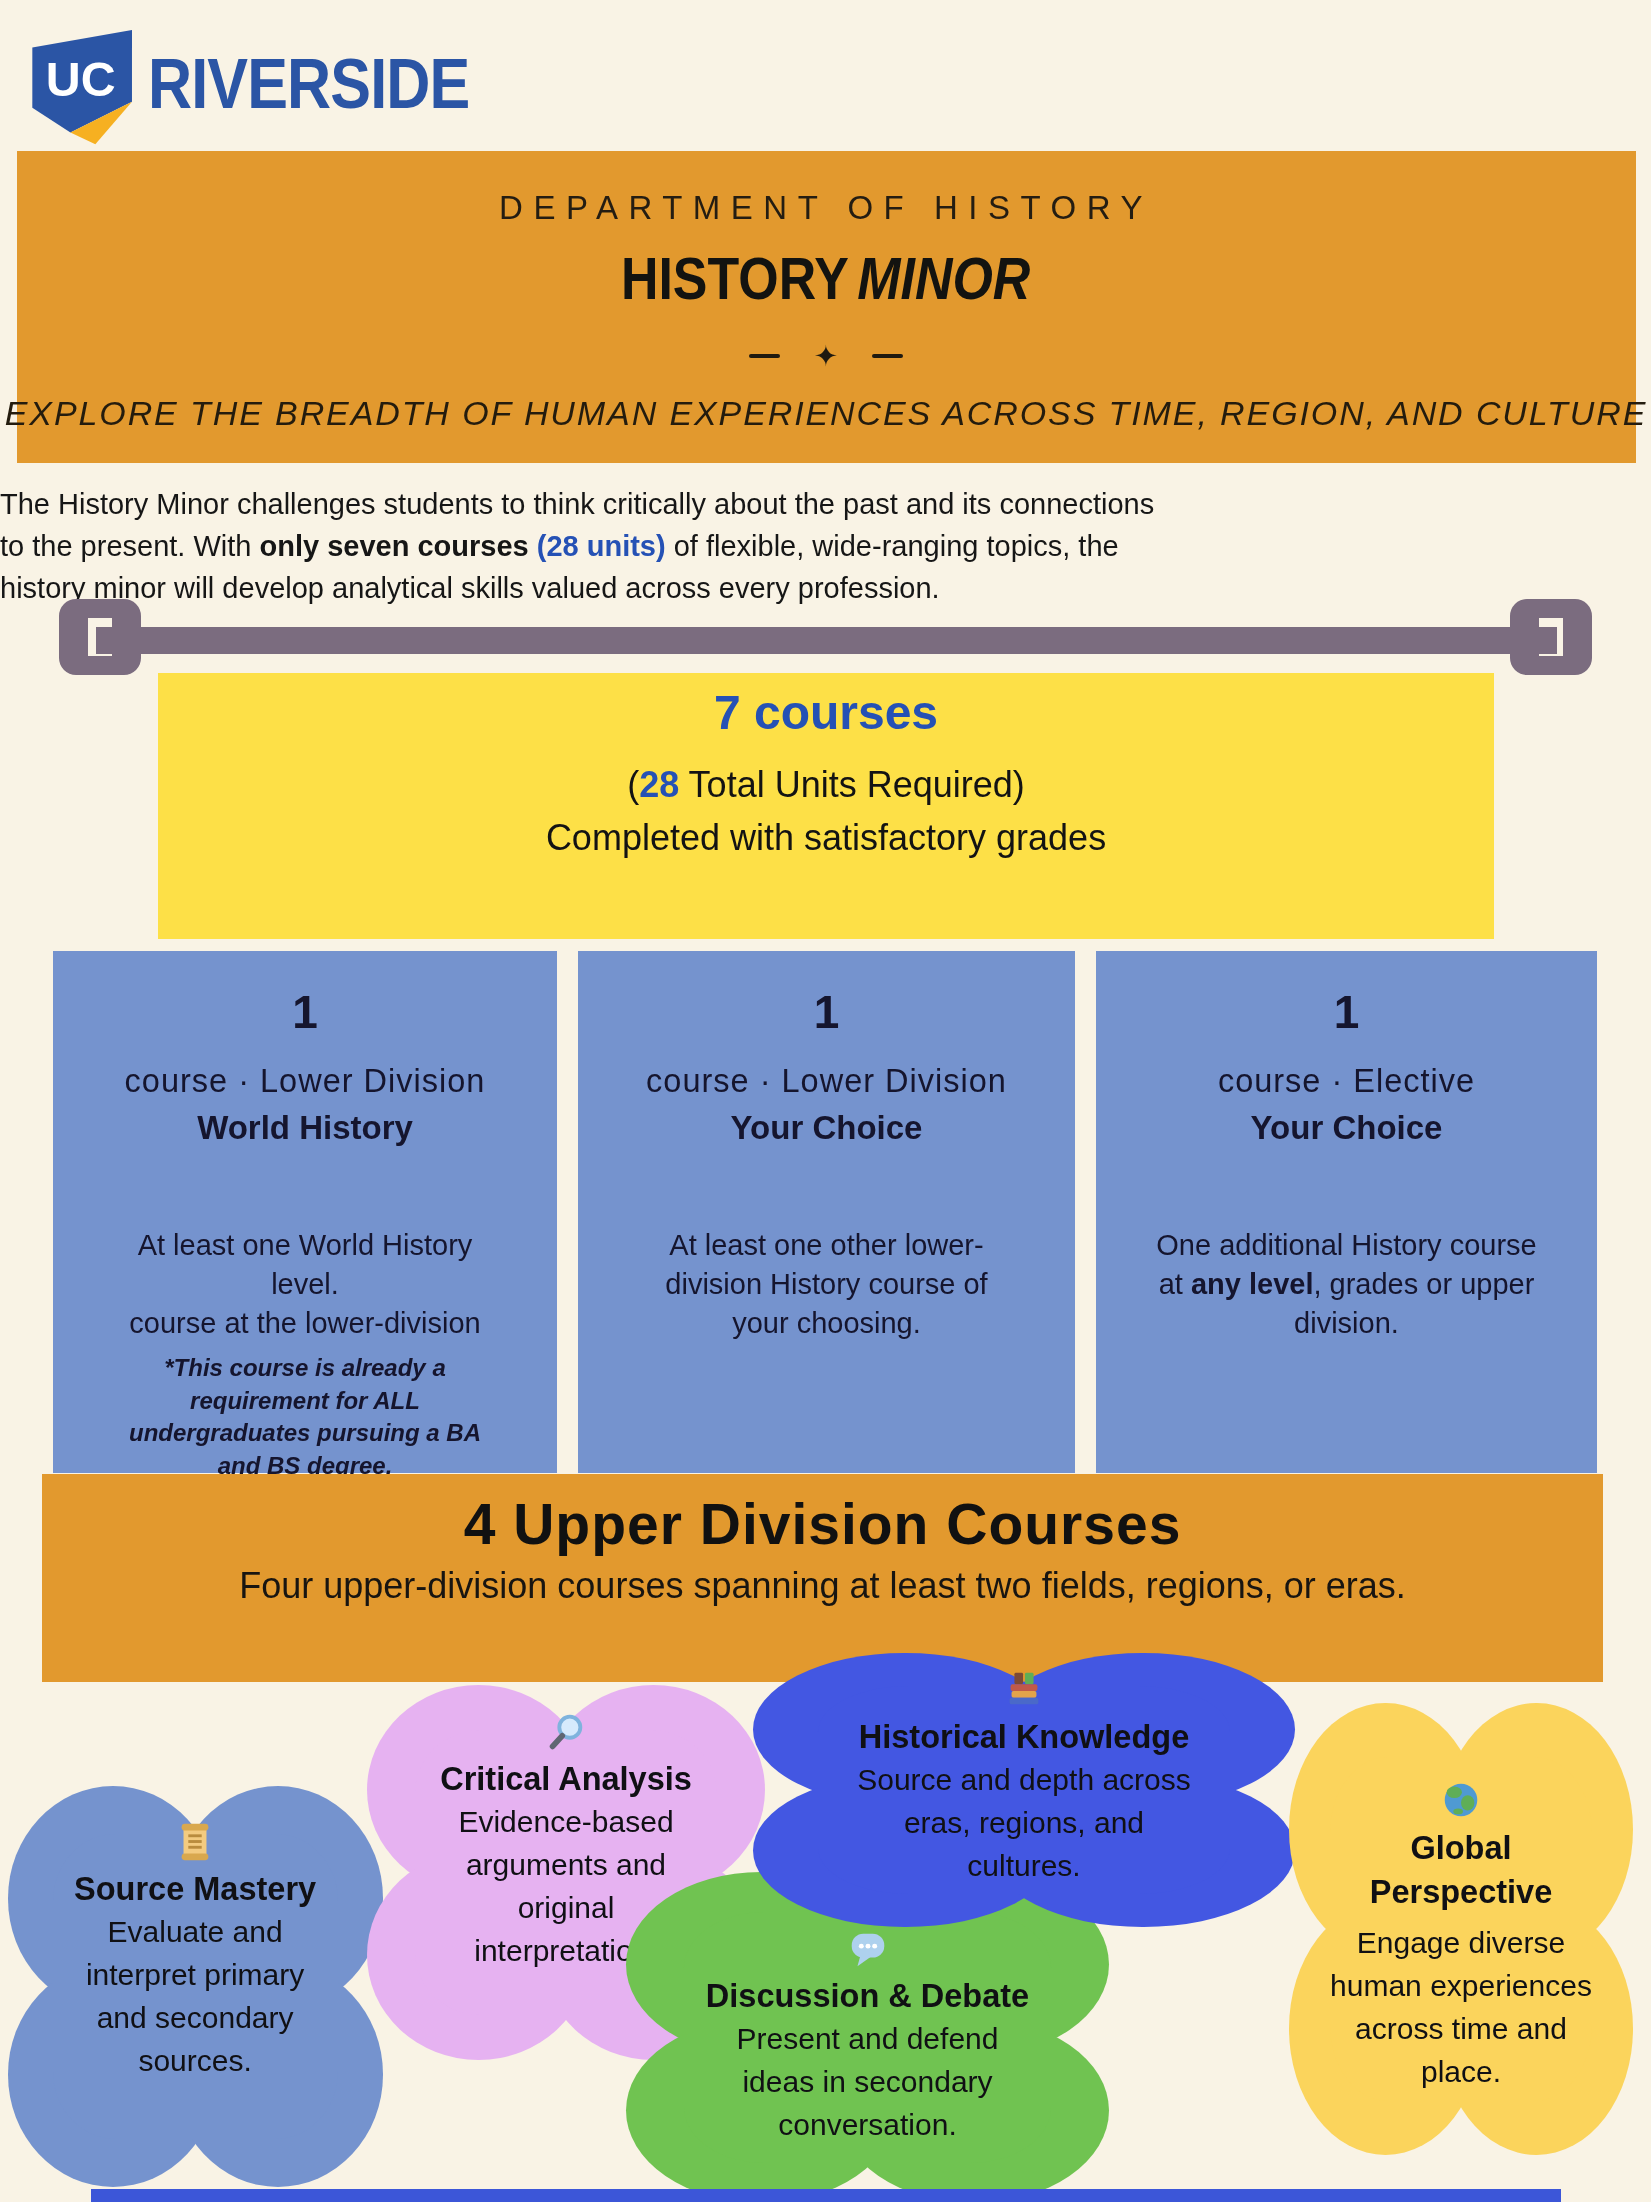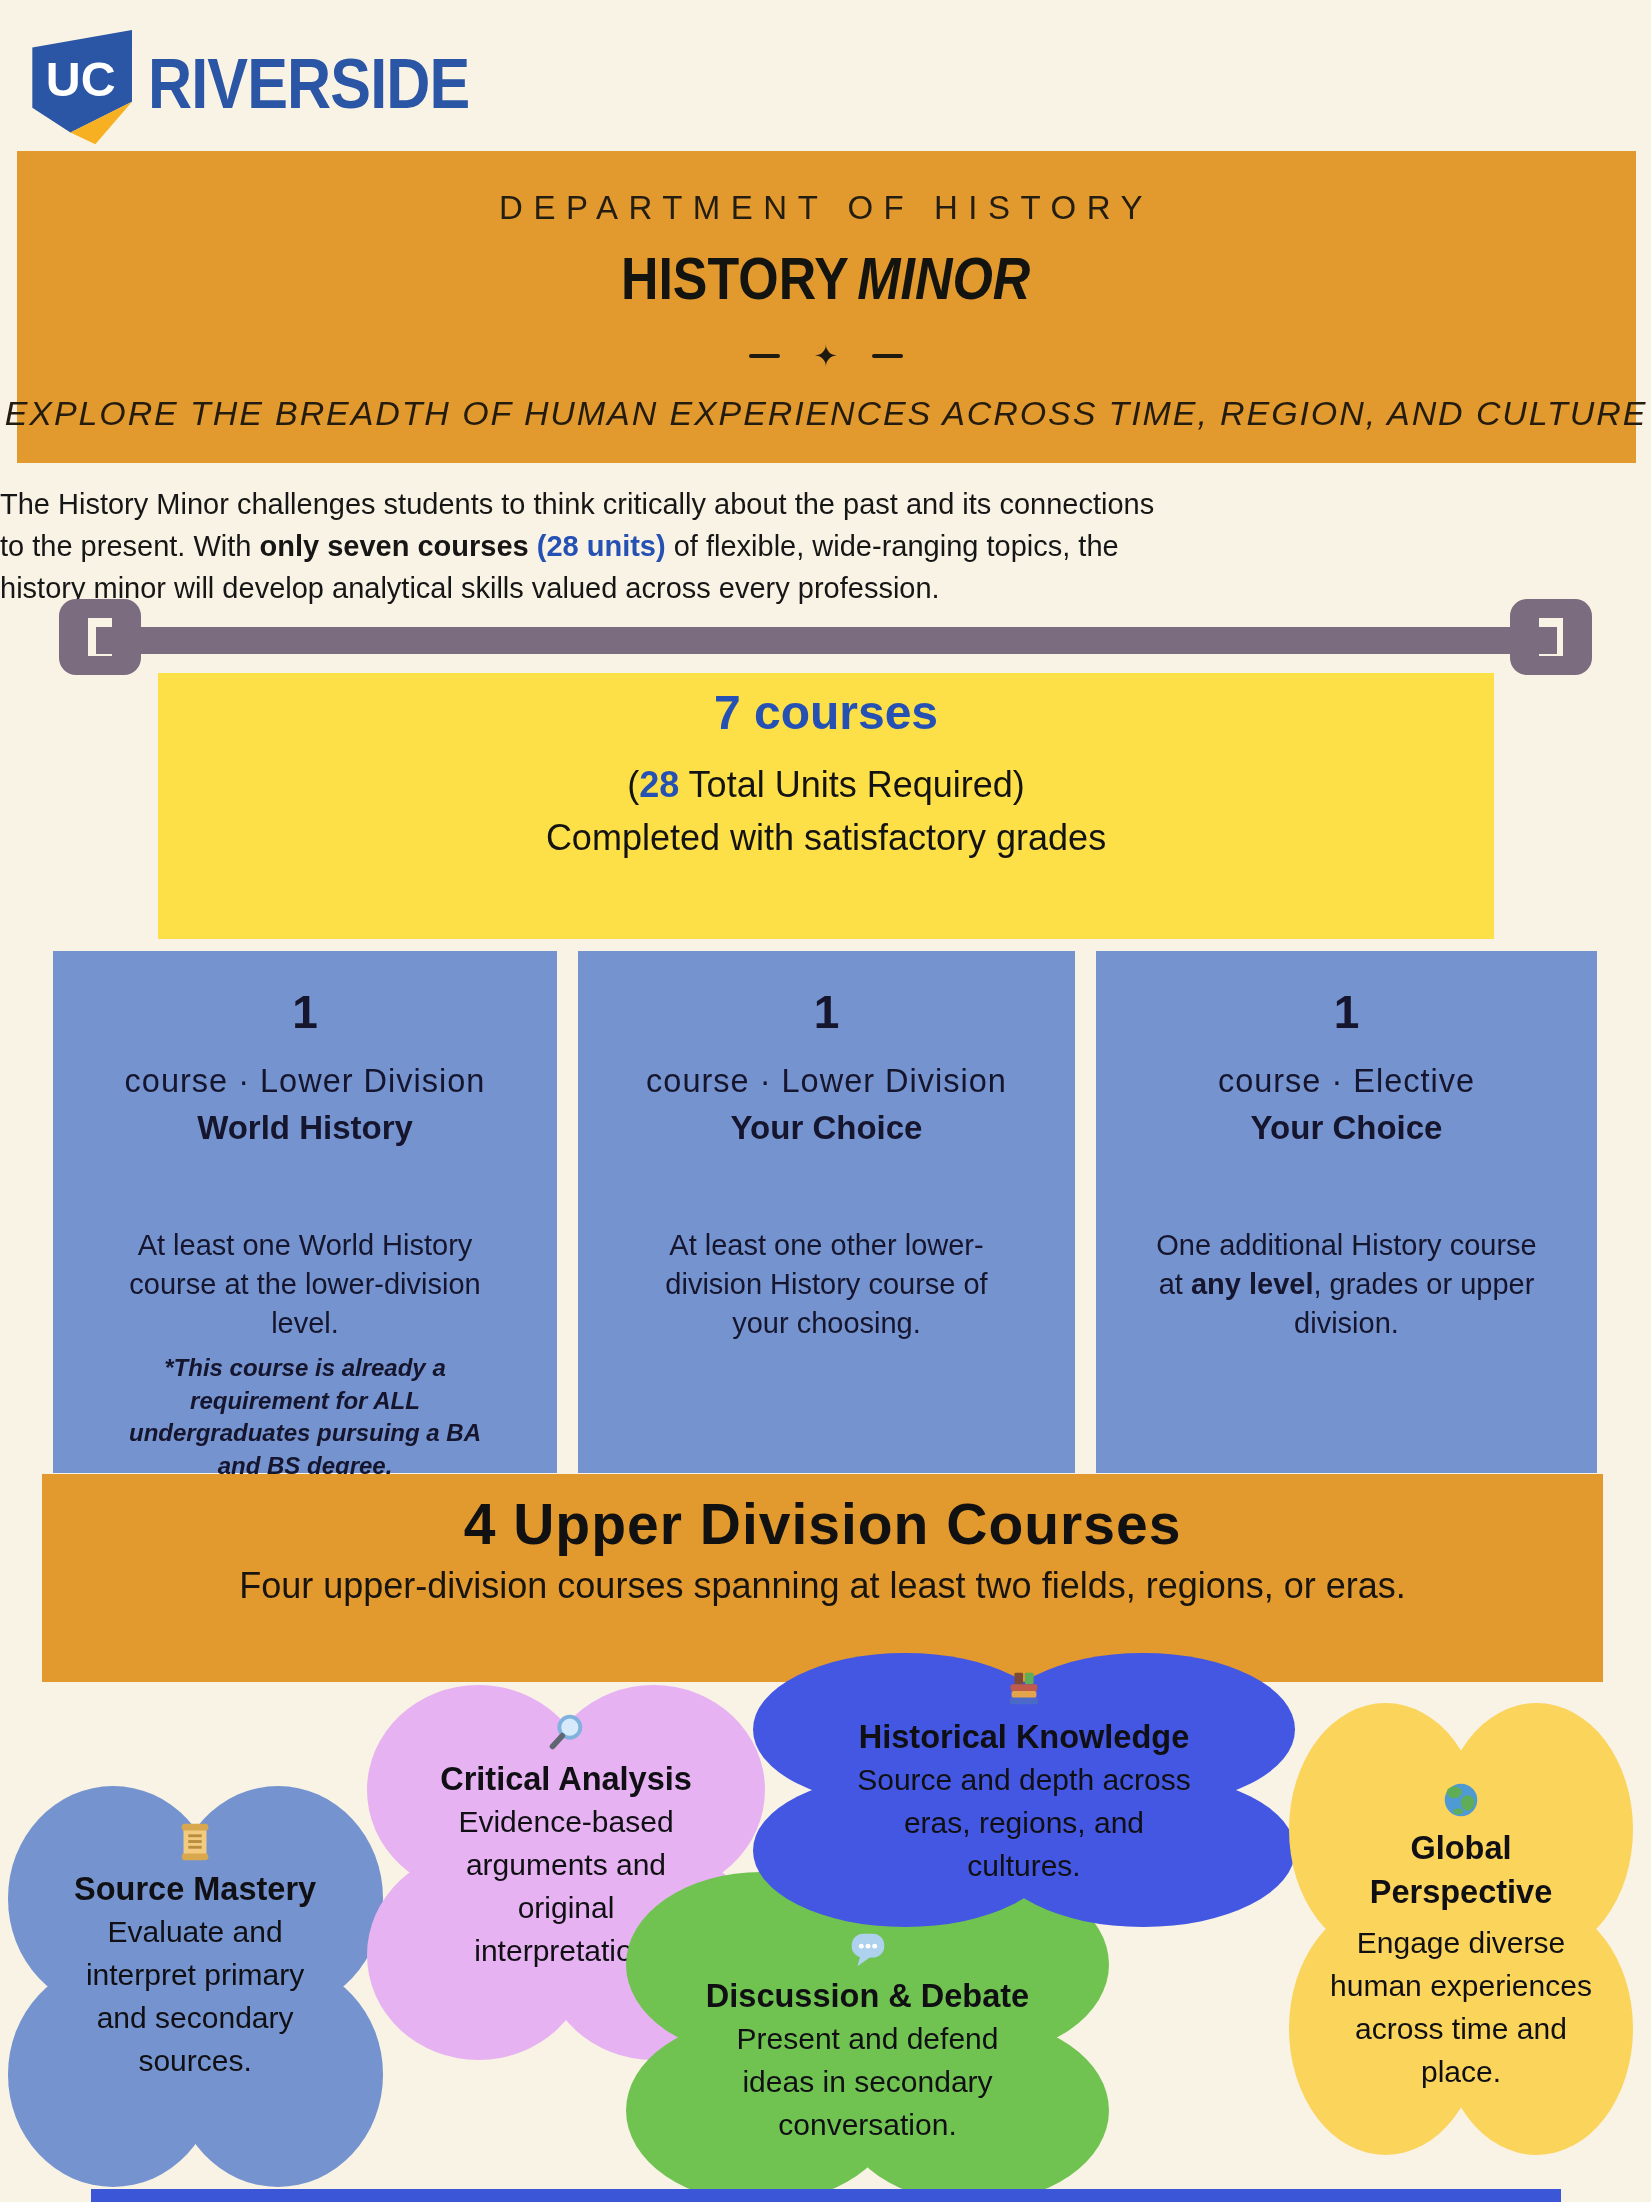--- a/index.html
+++ b/index.html
@@ -128,22 +128,22 @@
     <div id="summary-units"><span>(</span><span class="n">28</span><span> Total Units Required)</span></div>
     <div id="summary-grades">Completed with satisfactory grades</div>
   </div>
 
   <div id="card-1" class="abs card">
     <div class="card-number">1</div>
     <div class="card-division">course · Lower Division</div>
     <div class="card-title">World History</div>
     <div class="card-body">
       <div>At least one World History</div>
+      <div>level.</div>
       <div>course at the lower-division</div>
-      <div>level.</div>
     </div>
     <div class="card-footnote">
       <div>*This course is already a</div>
       <div>requirement for ALL</div>
       <div>undergraduates pursuing a BA</div>
       <div>and BS degree.</div>
     </div>
   </div>
 
   <div id="card-2" class="abs card">

